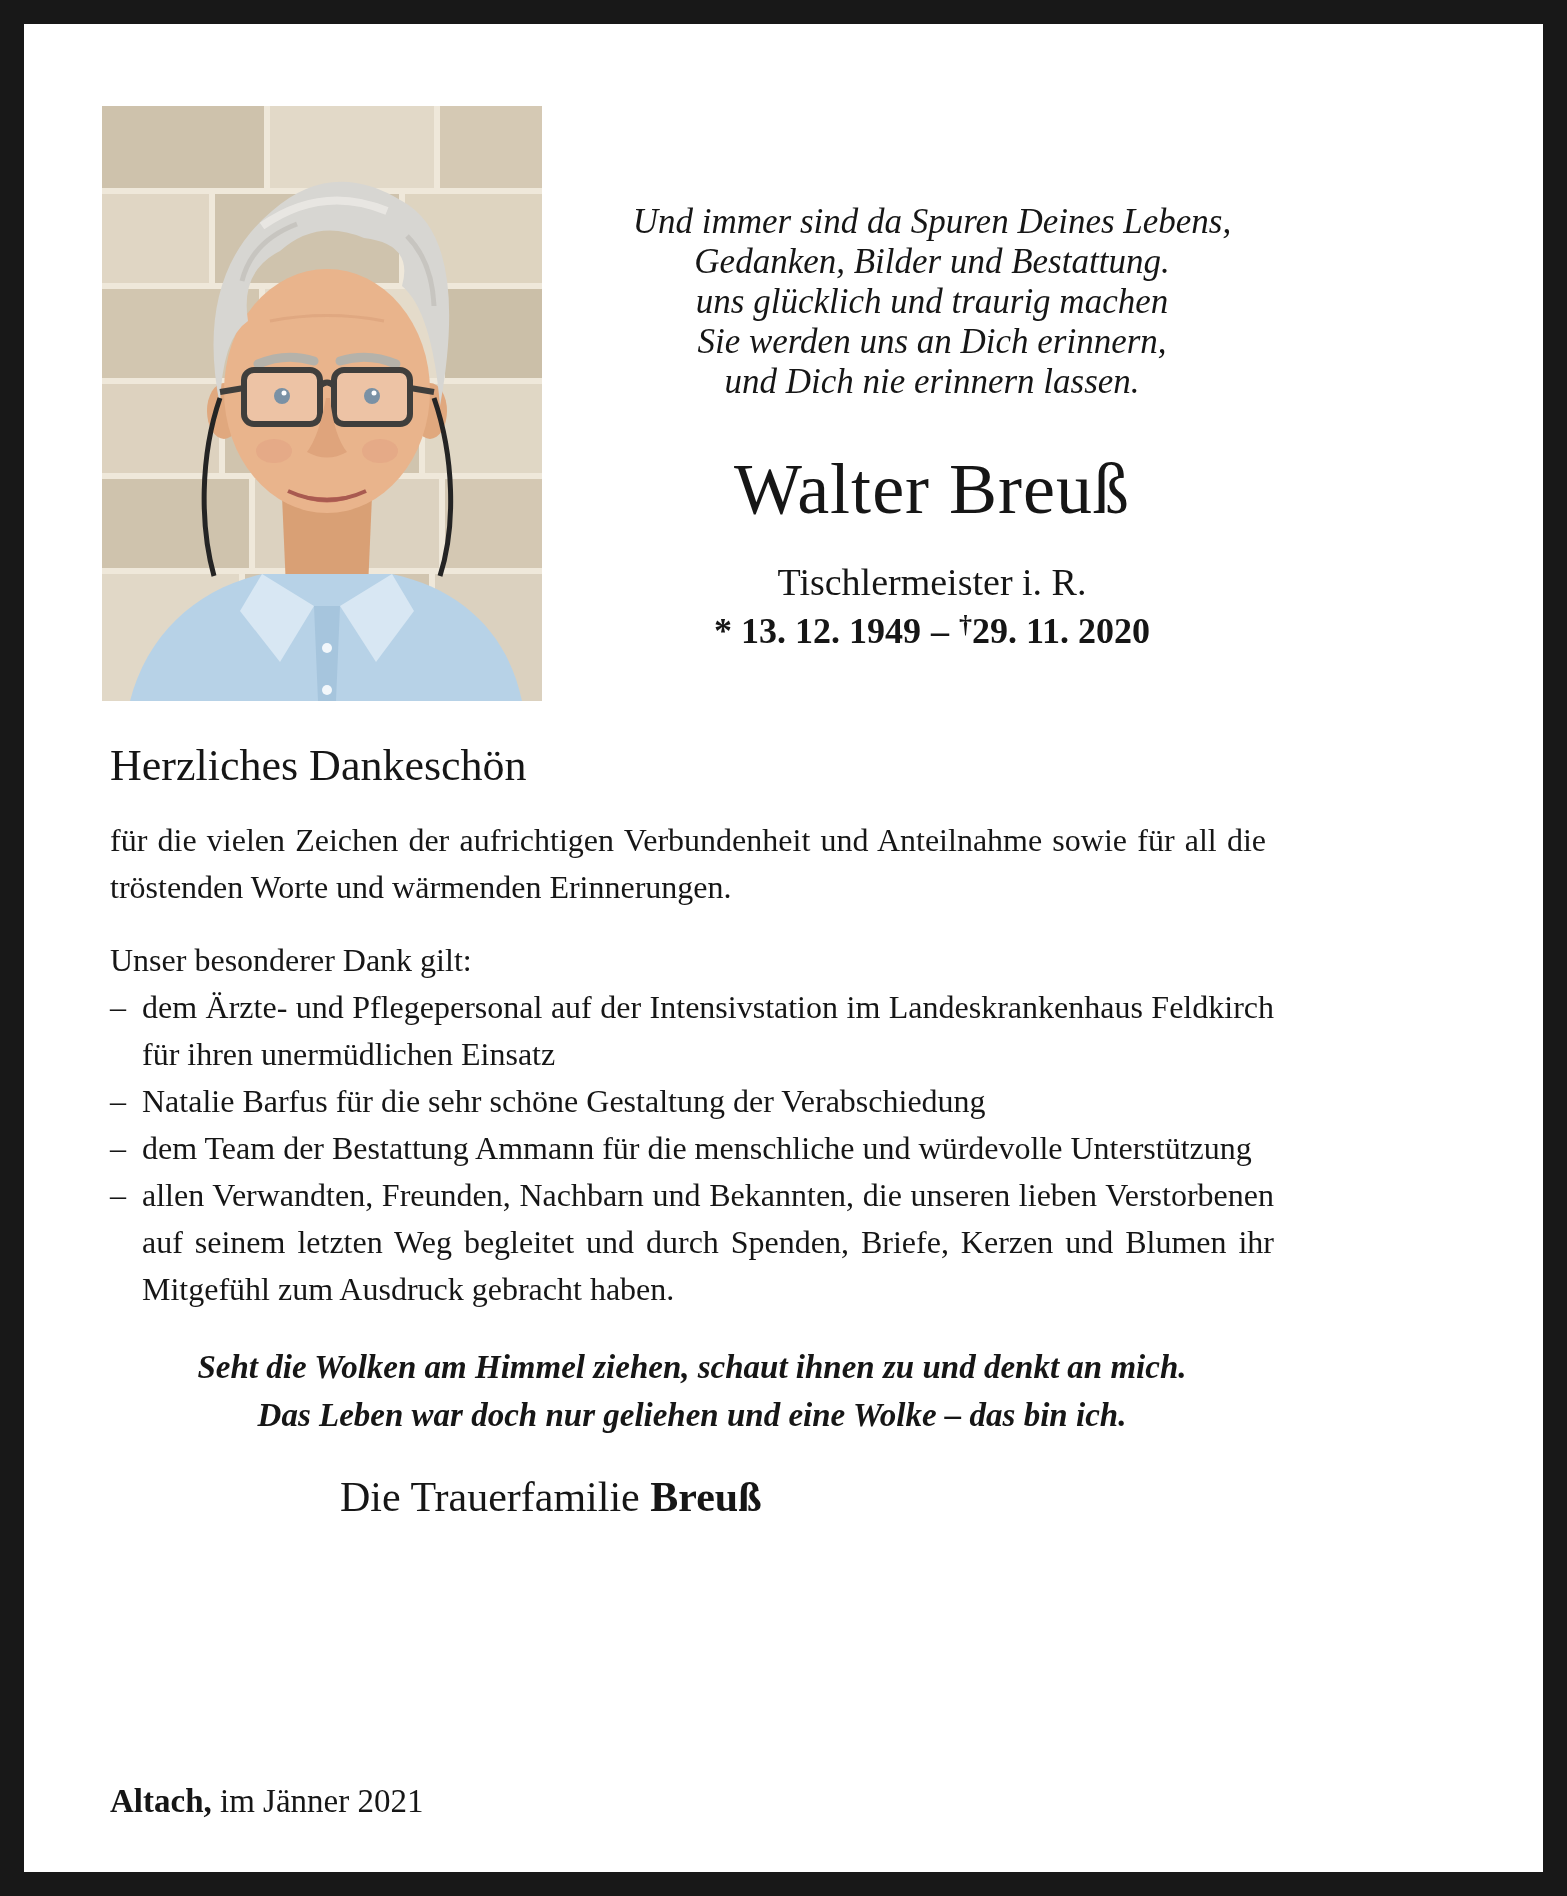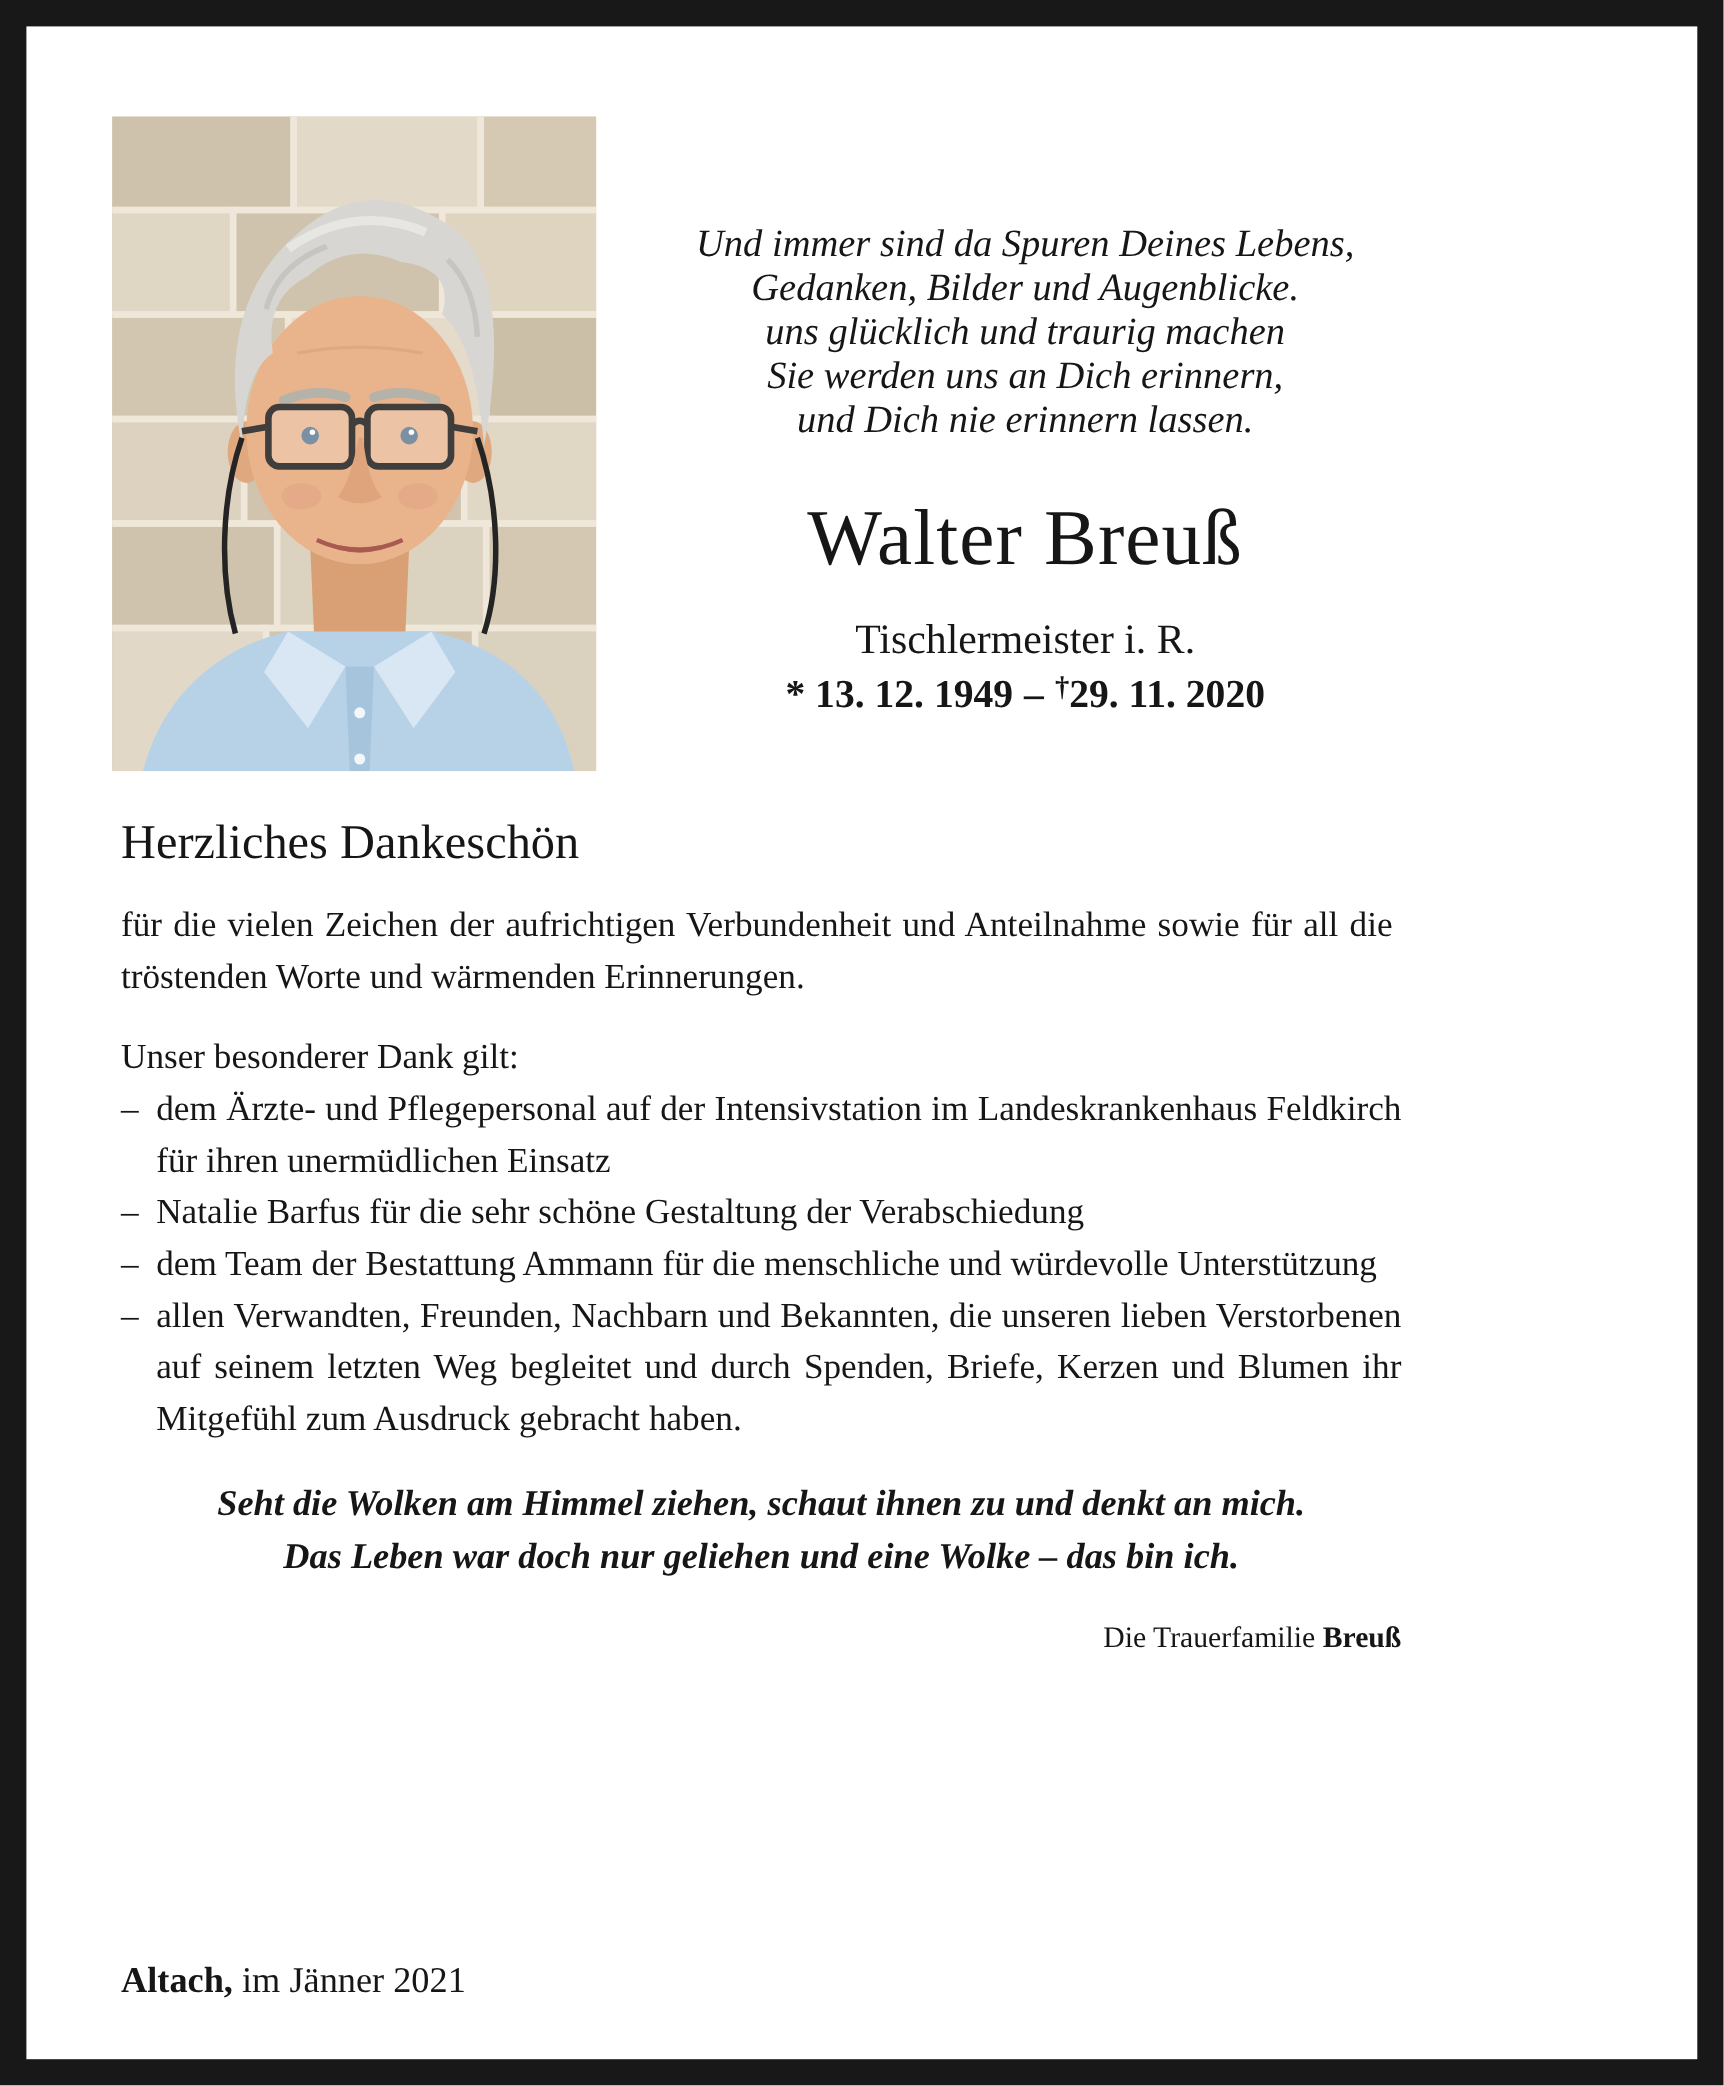--- a/index.html
+++ b/index.html
@@ -101,23 +101,23 @@
   .closing-poem {
     margin-top: 30px;
     text-align: center;
     font-style: italic;
     font-size: 33px;
     line-height: 48px;
     font-weight: bold;
   }
   .signature {
     margin-top: 34px;
-    text-align: right;
+    text-align: left;
     padding-left: 230px;
-    font-size: 27px;
+    font-size: 42px;
   }
   .signature b { font-weight: bold; }
   .place-date {
     position: absolute;
     left: 86px;
     bottom: 52px;
     font-size: 33px;
   }
   .place-date b { font-weight: bold; }
 </style>
@@ -198,21 +198,21 @@
         <path d="M224,292 Q217,330 205,346 Q225,357 245,346 Q232,330 228,292" fill="#dfa47c"></path>
 
         <path d="M186,385 Q225,408 264,385 Q225,398 186,385" fill="#bf6a5e"></path>
         <path d="M186,385 Q225,403 264,385" stroke="#a95a50" stroke-width="4" fill="none"></path>
       </svg>
     </div>
 
     <div class="right-col">
       <div>
         <div class="poem-line">Und immer sind da Spuren Deines Lebens,</div>
-        <div class="poem-line">Gedanken, Bilder und Augenblicke.</div>
+        <div class="poem-line">Gedanken, Bilder und Bestattung.</div>
         <div class="poem-line">uns glücklich und traurig machen</div>
         <div class="poem-line">Sie werden uns an Dich erinnern,</div>
         <div class="poem-line">und Dich nie erinnern lassen.</div>
       </div>
       <div class="deceased-name">Walter Breuß</div>
       <div class="profession">Tischlermeister i. R.</div>
       <div class="life-dates">
         <span>* 13. 12. 1949</span><span class="sep">–</span><sup>†</sup><span>29. 11. 2020</span>
       </div>
     </div>

